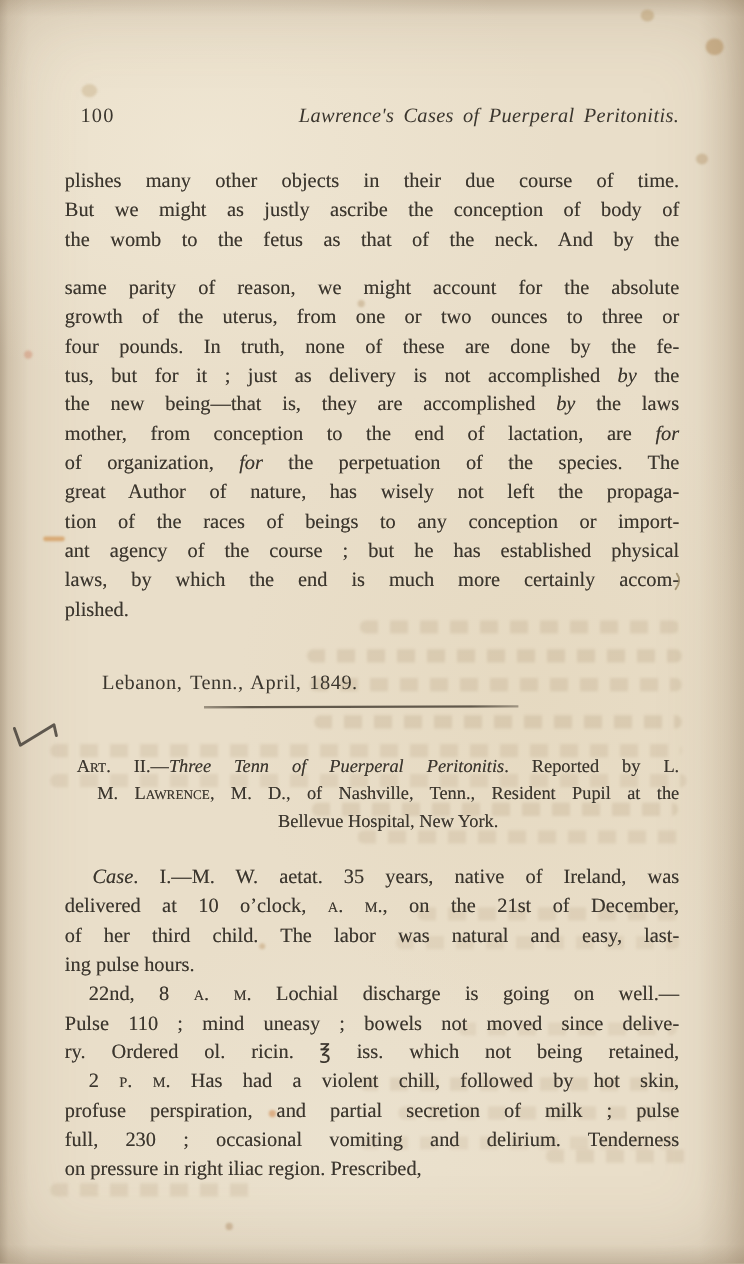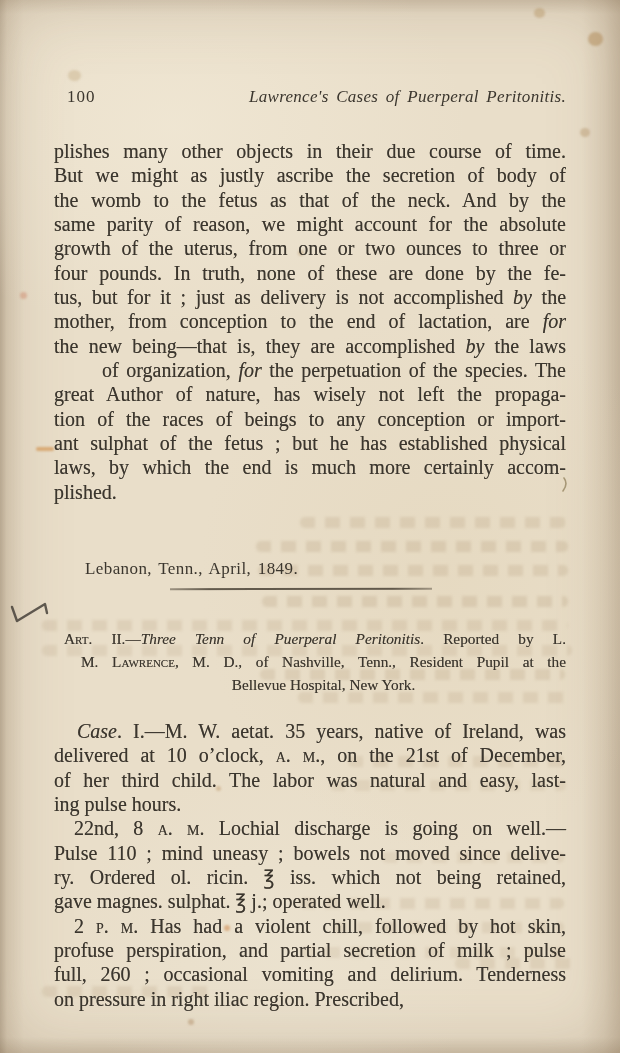--- a/index.html
+++ b/index.html
@@ -24,21 +24,21 @@
     color: var(--ink, #3b362e);
   }
 
   
   .abs { position: absolute; }
 
   .running-head { top: 87px; left: 54px; width: 512px; height: 22px; font-size: 17px; }
   .pagenum { position: absolute; left: 13px; top: 0; letter-spacing: 1px; }
   .runtitle { text-align: right; font-style: italic; word-spacing: 3px; letter-spacing: .3px; }
 
-  .textblock { left: 54px; width: 512px; font-size: 20px; }
+  .textblock { left: 54px; width: 512px; font-size: 17px; }
   #para1   { top: 139px; }
   #dateline{ top: 527px; left: 54px; width: 512px; font-size: 17px; padding-left: 31px;
              letter-spacing: .4px; word-spacing: 2px; margin-top: 32px; }
   #heading { top: 627px; font-size: 15.3px; }
   #heading .line { line-height: 23px; min-height: 23px; }
   #cases   { top: 719px; }
 
   .line { line-height: 24.35px; min-height: 24.35px; text-align: left;
           text-shadow: 0 0 .5px rgba(55,48,40,.55); }
   .line.j { text-align: justify; text-align-last: justify; }
@@ -88,32 +88,32 @@
   <div class="spot" style="left:188px; top:1019px;width:6px;  height:6px;  background:rgba(172,138,98,.45);"></div>
   <div class="spot" style="left:216px; top:786px; width:5px;  height:5px;  background:rgba(188,150,104,.45);"></div>
 
   <div class="abs running-head">
     <span class="pagenum">100</span>
     <div class="runtitle">Lawrence's Cases of Puerperal Peritonitis.</div>
   </div>
 
   <div class="abs textblock" id="para1">
       <div class="line j" style="padding-left: 0px;">plishes many other objects in their due course of time.</div>
-      <div class="line j" style="padding-left: 0px;">But we might as justly ascribe the secretion of body of</div>
+      <div class="line j" style="padding-left: 0px;">But we might as justly ascribe the conception of body of</div>
       <div class="line j" style="padding-left: 0px;">the womb to the fetus as that of the neck.  And by the</div>
-      <div class="line j" style="padding-left: 0px;">same parity of reason, we might account for the absolute</div>
+      <div class="line j" style="padding-left: 0px; margin-top: 16px;">same parity of reason, we might account for the absolute</div>
       <div class="line j" style="padding-left: 0px;">growth of the uterus, from one or two ounces to three or</div>
       <div class="line j" style="padding-left: 0px;">four pounds.  In truth, none of these are done by the fe-</div>
       <div class="line j" style="padding-left: 0px;">tus, but for it ; just as delivery is not accomplished <i>by</i> the</div>
+      <div class="line j" style="padding-left: 0px;">the new being—that is, they are accomplished <i>by</i> the laws</div>
       <div class="line j" style="padding-left: 0px;">mother, from conception to the end of lactation, are <i>for</i></div>
-      <div class="line j" style="padding-left: 0px;">the new being—that is, they are accomplished <i>by</i> the laws</div>
-      <div class="line j" style="padding-left: 0px; margin-left: 48px;">of organization, <i>for</i> the perpetuation of the species.  The</div>
+      <div class="line j" style="padding-left: 0px;">of organization, <i>for</i> the perpetuation of the species.  The</div>
       <div class="line j" style="padding-left: 0px;">great Author of nature, has wisely not left the propaga-</div>
       <div class="line j" style="padding-left: 0px;">tion of the races of beings to any conception or import-</div>
-      <div class="line j" style="padding-left: 0px;">ant sulphat of the fetus ;  but he has established physical</div>
+      <div class="line j" style="padding-left: 0px;">ant agency of the course ;  but he has established physical</div>
       <div class="line j" style="padding-left: 0px;">laws, by which the end is much more certainly accom-</div>
       <div class="line" style="padding-left: 0px;">plished.</div>
     </div>
 
   <div class="abs" id="dateline">Lebanon, Tenn., April, 1849.</div>
 
   <div class="abs" id="divider"></div>
 
   <div class="abs textblock" id="heading">
       <div class="line j" style="padding-left: 10px;"><span class="sc">Art.</span> II.—<i>Three Tenn of Puerperal Peritonitis</i>.  Reported by L.</div>
@@ -125,26 +125,25 @@
     <div>
         <div class="line j" style="padding-left: 23px;"><i>Case</i>. I.—M. W. aetat. 35 years, native of Ireland, was</div>
         <div class="line j" style="padding-left: 0px;">delivered at 10 o’clock, <span class="sc">a. m.</span>, on the 21st of December,</div>
         <div class="line j" style="padding-left: 0px;">of her third child.  The labor was natural and easy, last-</div>
         <div class="line" style="padding-left: 0px;">ing pulse hours.</div>
       </div>
     <div>
         <div class="line j" style="padding-left: 20px;">22nd, 8 <span class="sc">a. m.</span>  Lochial discharge is going on well.—</div>
         <div class="line j" style="padding-left: 0px;">Pulse 110 ; mind uneasy ; bowels not moved since delive-</div>
         <div class="line j" style="padding-left: 0px;">ry.  Ordered ol. ricin. ℥ iss. which not being retained,</div>
-        <div class="line" style="padding-left: 0px;">gave magnes. sulphat. ℥ j.; operated well.</div>
       </div>
     <div>
         <div class="line j" style="padding-left: 20px;">2 <span class="sc">p. m.</span>  Has had a violent chill, followed by hot skin,</div>
         <div class="line j" style="padding-left: 0px;">profuse perspiration, and partial secretion of milk ; pulse</div>
-        <div class="line j" style="padding-left: 0px;">full, 260 ; occasional vomiting and delirium.  Tenderness</div>
+        <div class="line j" style="padding-left: 0px;">full, 230 ; occasional vomiting and delirium.  Tenderness</div>
         <div class="line" style="padding-left: 0px;">on pressure in right iliac region.  Prescribed,</div>
       </div>
   </div>
 
   <svg class="penmark" style="left:8px; top:596px;" width="46" height="34" viewBox="0 0 46 34">
     <path d="M4 11 L9 25 L37 8 L39 17" fill="none" stroke="#46413a" stroke-width="2.4" stroke-linecap="round" stroke-linejoin="round" opacity=".85"></path>
   </svg>
   <svg class="penmark" style="left:561px; top:477px;" width="10" height="16" viewBox="0 0 10 16">
     <path d="M3 1 C6 5 5 10 2 14" fill="none" stroke="#8b7a55" stroke-width="1.6" stroke-linecap="round" opacity=".7"></path>
   </svg>

